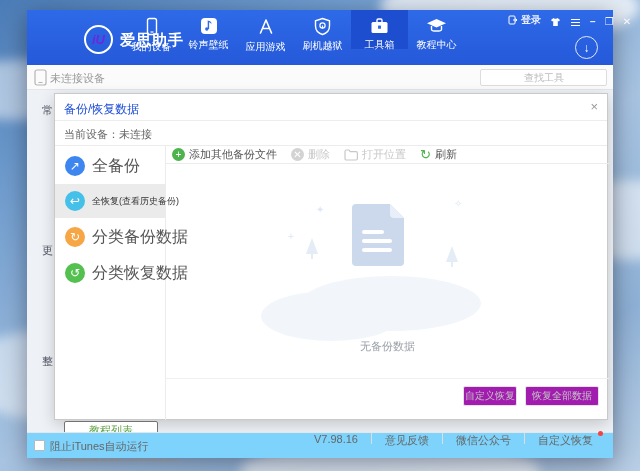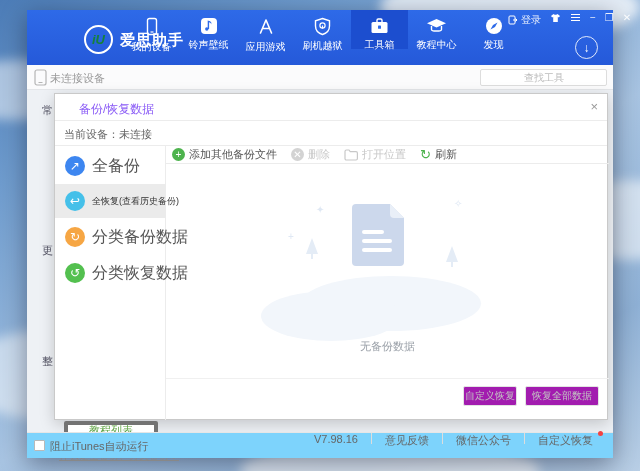--- a/index.html
+++ b/index.html
@@ -13,34 +13,34 @@
   .c4{ left:-40px; top:330px; width:180px; height:90px; background:rgba(255,255,255,.5);}
   .c5{ left:240px; top:440px; width:300px; height:60px; background:rgba(255,255,255,.65);}
 
   .window { position:absolute; left:27px; top:10px; width:586px; height:448px;
             background:#eef1f5; box-shadow:0 6px 24px rgba(0,0,20,.40); }
 
   
   .header { position:absolute; left:27px; top:10px; width:586px; height:55px;
             background:linear-gradient(#2e6ae8,#2559d9); }
   .logo-circle { position:absolute; left:84px; top:25px; width:29px; height:29px;
-                 border:2px solid #fff; border-radius:50%; color:#15803d; font-weight:bold;
+                 border:2px solid #fff; border-radius:50%; color:#6d28d9; font-weight:bold;
                  font-style:italic; font-size:13px; display:flex; align-items:center; justify-content:center;}
   .brand { position:absolute; left:120px; top:31px; color:#fff; font-size:15px; font-weight:bold; letter-spacing:1px;}
   .nav { position:absolute; left:123px; top:10px; height:55px; display:flex; }
   .nav-item { width:57px; height:39px; display:flex; flex-direction:column; align-items:center;
               justify-content:flex-start; padding-top:7px; cursor:pointer; }
   .nav-item.active { background:#1c4ecf; }
   .nav-item .nicon { height:22px; display:flex; align-items:center; justify-content:center; }
   .nav-item .nlabel { color:#fff; font-size:10px; margin-top:3px; white-space:nowrap; }
   .down-circle { position:absolute; left:575px; top:36px; width:23px; height:23px;
                  border:1px solid rgba(255,255,255,.85); border-radius:50%; color:#fff;
                  display:flex; align-items:center; justify-content:center; font-size:12px;}
-  .win-controls { position:absolute; left:508px; top:13px; display:flex; align-items:flex-start;
-                  gap:9px; color:rgba(255,255,255,.9); font-size:10px; }
+  .win-controls { position:absolute; left:508px; top:13px; display:flex; align-items:flex-end;
+                  gap:9px; color:rgba(255,255,255,.9); font-size:10px;font-weight:bold; }
   .win-controls .ctl { display:flex; align-items:center; gap:3px; cursor:pointer; }
   .glyph { font-size:10px; line-height:10px; }
 
   
   .subheader { position:absolute; left:27px; top:65px; width:586px; height:25px;
                background:#fbfbfc; border-bottom:1px solid #e4e6e9; }
   .devstat { position:absolute; left:50px; top:71px; font-size:11px; color:#9a9a9a; }
   .search-box { position:absolute; left:480px; top:69px; width:127px; height:17px;
                 background:#fff; border:1px solid #ddd; border-radius:2px; display:flex; align-items:center;padding-left:38px;}
   .search-box input { border:0; outline:0; flex:1; font-size:10px; color:#666; padding:0 5px;
@@ -49,34 +49,34 @@
 
   
   .frag { position:absolute; left:42px; width:11px; overflow:hidden; font-size:11px;
           color:#556; white-space:nowrap; }
 
   
   .dialog { position:absolute; left:54px; top:93px; width:554px; height:327px;
             background:#fff; border:1px solid #c9c9c9; box-shadow:0 4px 14px rgba(0,0,0,.18); }
   .dlg-title-row { position:absolute; left:0; top:0; width:100%; height:27px;
                    border-bottom:1px solid #ececec; }
-  .dlg-title { position:absolute; left:24px; top:7px; font-size:12px; color:#8b5cf6; }
+  .dlg-title { position:absolute; left:9px; top:7px; font-size:12px; color:#1d4ed8; }
   .dlg-close { position:absolute; right:9px; top:5px; font-size:13px; color:#999; cursor:pointer;}
   .dev-row { position:absolute; left:0; top:27px; width:100%; height:25px; border-bottom:1px solid #ececec;}
   .dev-row .txt { position:absolute; left:9px; top:6px; font-size:11px; color:#666; }
 
   .dlg-side { position:absolute; left:0; top:52px; width:111px; height:274px; border-right:1px solid #ececec;}
   .side-item { position:absolute; left:0; width:111px; height:34px; display:flex; align-items:center; cursor:pointer;}
   .side-item.sel { background:#ebebeb; }
   .ic-circle { width:20px; height:20px; border-radius:50%; margin-left:10px; color:#fff;
                display:flex; align-items:center; justify-content:center; font-size:12px; flex:none;}
   .side-label { font-size:16px; color:#555; margin-left:7px; white-space:nowrap; }
   .side-item.sel .side-label { color:#333; font-size:9px; }
   .tut-btn { position:absolute; left:9px; top:275px; width:94px; height:19px; background:#fff;
-             border:4px solid #737373; border-radius:2px; color:#5fa344; font-size:11px;
+             border:1px solid #737373; border-radius:2px; color:#5fa344; font-size:11px;
              display:flex; align-items:center; justify-content:center; cursor:pointer;}
   .help-link { position:absolute; left:4px; top:303px; font-size:10px; color:#888;
                text-decoration:underline; white-space:nowrap; cursor:pointer;}
 
   .dlg-main { position:absolute; left:111px; top:52px; width:443px; height:274px; }
   .toolbar { position:absolute; left:0; top:0; width:100%; height:18px; border-bottom:1px solid #ececec;
              display:flex; align-items:center; padding-left:6px; gap:14px;}
   .tb-item { display:flex; align-items:center; gap:4px; font-size:11px; cursor:pointer;}
   .tb-item.enabled { color:#555; }
   .tb-item.disabled { color:#c8c8c8; cursor:default;}
@@ -179,29 +179,20 @@
     <span class="nlabel">工具箱</span>
   </div>
   <div class="nav-item">
     <span class="nicon">
       <svg width="21" height="18" viewBox="0 0 21 18">
           <path d="M10.5 2 L20 6.2 L10.5 10.4 L1 6.2 Z" fill="#fff"></path>
           <path d="M5.5 9 v3.4 c0 2.2 10 2.2 10 0 V9" fill="none" stroke="#fff" stroke-width="1.4"></path>
         </svg>
     </span>
     <span class="nlabel">教程中心</span>
-  </div>
-  <div class="nav-item">
-    <span class="nicon">
-      <svg width="18" height="18" viewBox="0 0 18 18">
-          <circle cx="9" cy="9" r="8" fill="#fff"></circle>
-          <path d="M12.5 5.5 L10 10 L5.5 12.5 L8 8 Z" fill="#2e6ae8"></path>
-        </svg>
-    </span>
-    <span class="nlabel">发现</span>
   </div>
 </div>
 
 <div class="down-circle">
   <span>↓</span>
 </div>
 
 <div class="win-controls">
   <span class="ctl">
     <svg width="10" height="10" viewBox="0 0 10 10">

